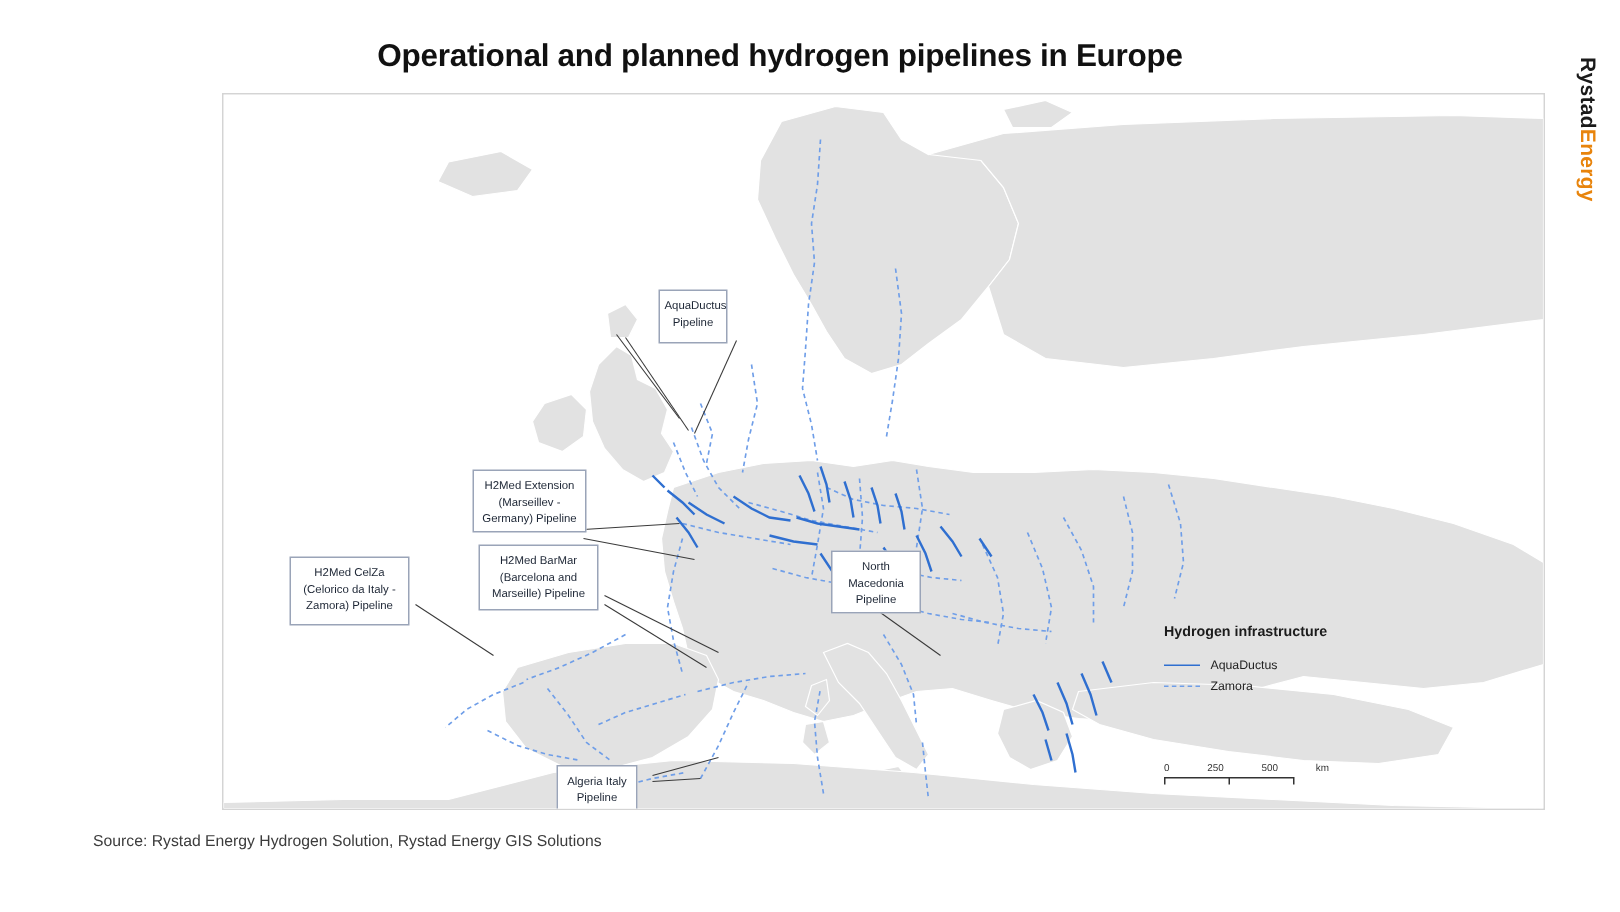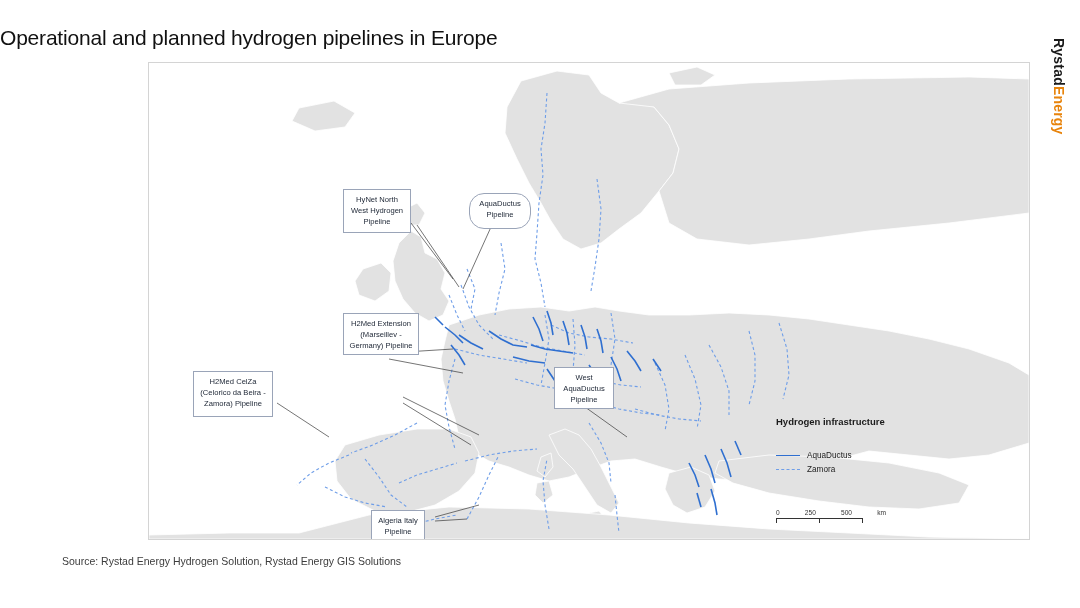--- a/index.html
+++ b/index.html
@@ -12,22 +12,23 @@
     background: #ffffff;
     font-family: "Liberation Sans", sans-serif;
     position: relative;
     overflow: hidden;
   }
   .page-title {
     position: absolute;
     top: 26px;
     left: 0;
     width: 1040px;
+    text-align: center;
     font-size: 21px;
-    font-weight: normal;
+    font-weight: bold;
     color: #111111;
     letter-spacing: -0.2px;
   }
   .brand {
     position: absolute;
     right: 14px;
     top: 38px;
     writing-mode: vertical-rl;
     font-size: 14px;
     font-weight: bold;
@@ -76,21 +77,21 @@
     left: 627px;
     top: 352px;
     width: 140px;
     z-index: 6;
   }
   .legend-title {
     font-size: 9.5px;
     font-weight: bold;
     color: #1b1b1b;
     line-height: 1.45;
-    margin-bottom: 22px;
+    margin-bottom: 10px;
   }
   .legend-row {
     display: flex;
     align-items: center;
     margin-bottom: 5px;
   }
   .legend-swatch {
     width: 24px;
     height: 0;
     margin-right: 7px;
@@ -263,34 +264,34 @@
         <path d="M128 340 L180 374"></path>
         <path d="M254 334 L330 372"></path>
         <path d="M254 340 L322 382"></path>
         <path d="M436 344 L478 374"></path>
         <path d="M286 454 L330 442"></path>
         <path d="M286 458 L318 456"></path>
       </g>
     </svg>
   </div>
 
-  <div class="callout" style="left:194px; top:126px; width:68px; height:44px;">
-    <span>HyNet North West Hydrogen Pipeline</span>
-  </div>
-  <div class="callout" style="left:320px; top:130px; width:62px; height:36px;border-radius:15px;">
+  <div class="callout" style="left:290px; top:130px; width:46px; height:36px;">
     <span>AquaDuctus Pipeline</span>
   </div>
-  <div class="callout" style="left:166px; top:250px; width:76px; height:42px;margin-left:28px;">
+  <div class="callout" style="left:166px; top:250px; width:76px; height:42px;">
     <span>H2Med Extension (Marseillev - Germany) Pipeline</span>
   </div>
   <div class="callout" style="left:44px; top:308px; width:80px; height:46px;">
-    <span>H2Med CelZa (Celorico da Beira - Zamora) Pipeline</span>
+    <span>H2Med CelZa (Celorico da Italy - Zamora) Pipeline</span>
+  </div>
+  <div class="callout" style="left:170px; top:300px; width:80px; height:44px;">
+    <span>H2Med BarMar (Barcelona and Marseille) Pipeline</span>
   </div>
   <div class="callout" style="left:405px; top:304px; width:60px; height:42px;">
-    <span>West AquaDuctus Pipeline</span>
+    <span>North Macedonia Pipeline</span>
   </div>
   <div class="callout" style="left:222px; top:430px; width:54px; height:38px;margin-top:17px;">
     <span>Algeria Italy Pipeline</span>
   </div>
 
   <div class="legend">
     <div class="legend-title">Hydrogen infrastructure</div>
     <div class="legend-row">
       <span class="legend-swatch solid"></span>
       <span class="legend-label">AquaDuctus</span>

